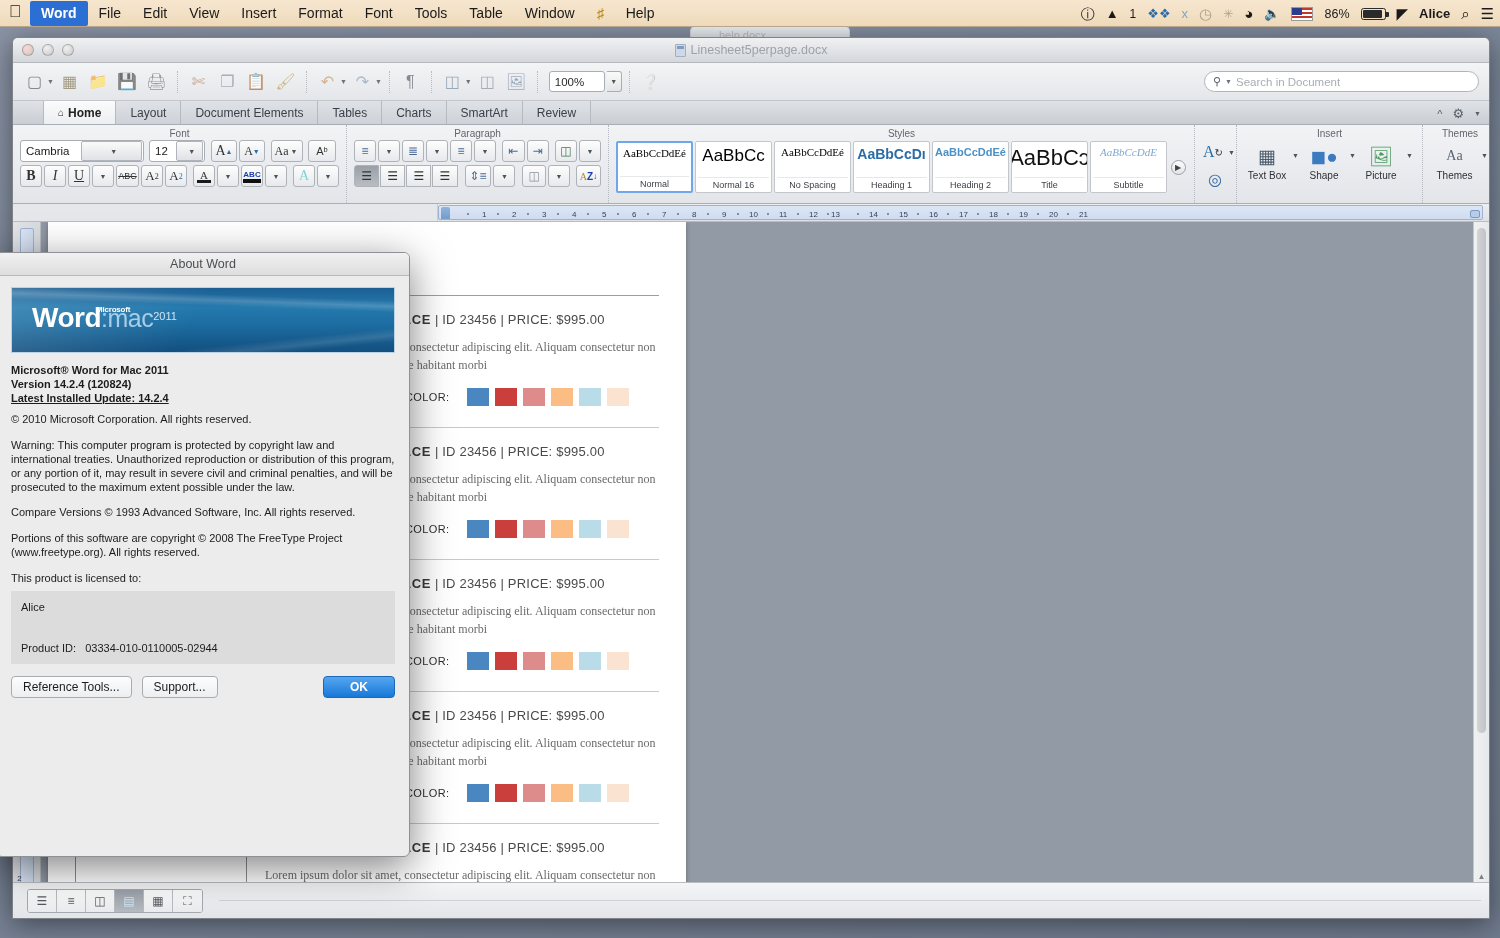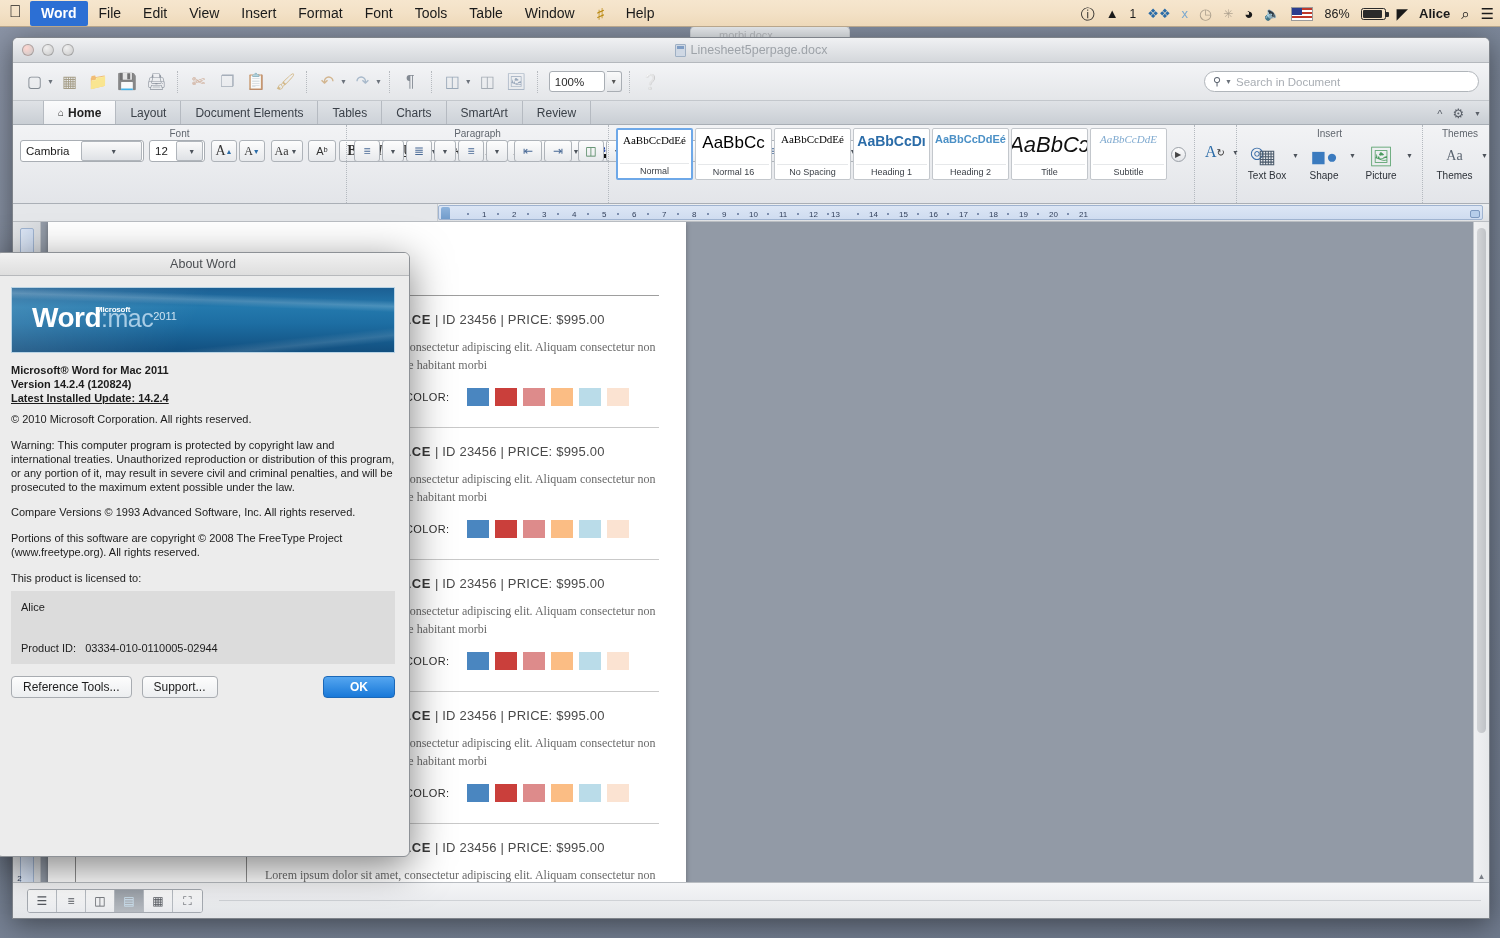--- a/index.html
+++ b/index.html
@@ -164,21 +164,21 @@
 
   
   #ribbon {
     height: 79px; background: linear-gradient(to bottom,#f2f3f5 0%,#e3e5e9 100%);
     border-bottom: 1px solid #aaafb6;
     display: flex; position: relative;
   }
   .rgroup { position: relative; padding: 2px 7px 0; display: flex; flex-direction: column; }
   .rgroup + .rgroup { border-left: 1px dotted #b4b9bf; }
   .rg-label { font-size: 10px; color: #60666e; text-align: center; height: 13px; line-height: 13px; }
-  .rg-rows { display: flex; flex-direction: row; gap: 3px; }
+  .rg-rows { display: flex; flex-direction: column; gap: 3px; }
   .rg-row { display: flex; align-items: center; gap: 2px; }
   .ctl {
     height: 22px; min-width: 22px; padding: 0 3px;
     display: flex; align-items: center; justify-content: center;
     background: linear-gradient(to bottom,#fdfdfd,#e7e9ec);
     border: 1px solid #aeb3b9; border-radius: 3px;
     font-size: 12px; color: #333;
   }
   .ctl.flat { background: none; border: none; }
   .ctl.on { background: linear-gradient(to bottom,#9aa0a8,#b9bec4); }
@@ -431,21 +431,21 @@
           <i></i>
         </span>
       <span class="mbicon" style="font-size:15px;">◤</span>
       <span style="font-size:13px;font-weight:bold;">Alice</span>
       <span class="mbicon" style="font-size:15px;">⌕</span>
       <span class="mbicon" style="font-size:15px;">☰</span>
     </div>
   </div>
 
   <div id="bgwin">
-    <span>morbi.docx</span>
+    <span>help.docx</span>
   </div>
 
   <div id="word-window">
 
     <div id="titlebar">
       <div class="tl-lights">
         <span class="light c"></span>
         <span class="light m"></span>
         <span class="light z"></span>
       </div>
@@ -625,20 +625,21 @@
             <div class="ctl" style="margin-left:4px;width:28px;">
               <span style="font-family:'Liberation Serif',serif;font-size:10px;color:#b08a2a;">A</span>
                 <span style="font-size:10px;font-weight:bold;color:#1b3fa8;">Z</span>
                 <span style="font-size:8px;">↓</span>
             </div>
           </div>
         </div>
       </div>
 
       <div class="rgroup" style="width:600px;">
+        <div class="rg-label">Styles</div>
         <div id="styles-gallery">
           <div class="style-card sel">
             <div class="sc-prev" style="font-size:11px;">AaBbCcDdEé</div>
             <div class="sc-name">Normal</div>
           </div>
           <div class="style-card">
             <div class="sc-prev" style="font-size:17px;font-family:'Liberation Sans',sans-serif;">AaBbCc</div>
             <div class="sc-name">Normal 16</div>
           </div>
           <div class="style-card">
@@ -647,21 +648,21 @@
           </div>
           <div class="style-card">
             <div class="sc-prev" style="font-size:14px;font-weight:bold;color:#2b6ca8;font-family:'Liberation Sans',sans-serif;">AaBbCcDı</div>
             <div class="sc-name">Heading 1</div>
           </div>
           <div class="style-card">
             <div class="sc-prev" style="font-size:11px;font-weight:bold;color:#4b90c6;font-family:'Liberation Sans',sans-serif;">AaBbCcDdEé</div>
             <div class="sc-name">Heading 2</div>
           </div>
           <div class="style-card">
-            <div class="sc-prev" style="font-size:22px;font-family:'Liberation Sans',sans-serif;color:#111;font-style:italic;">AaBbCɔ</div>
+            <div class="sc-prev" style="font-size:22px;font-family:'Liberation Sans',sans-serif;color:#111;">AaBbCɔ</div>
             <div class="sc-name">Title</div>
           </div>
           <div class="style-card">
             <div class="sc-prev" style="font-size:11px;font-style:italic;color:#7ea9cf;">AaBbCcDdE</div>
             <div class="sc-name">Subtitle</div>
           </div>
           <div class="gal-more">
             <i>▶</i>
           </div>
         </div>

